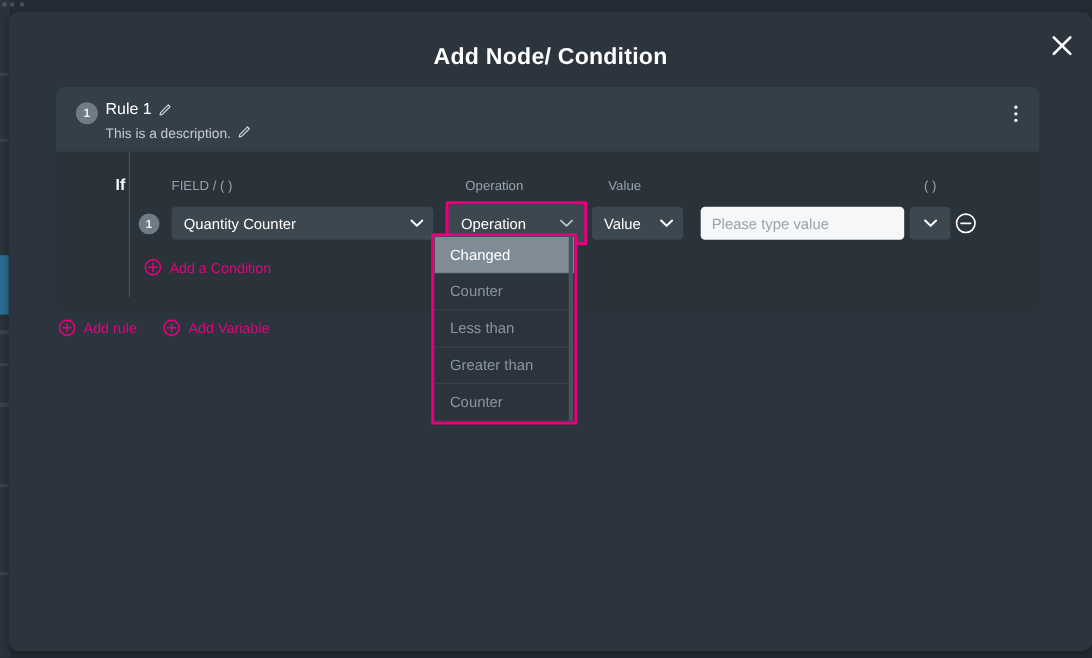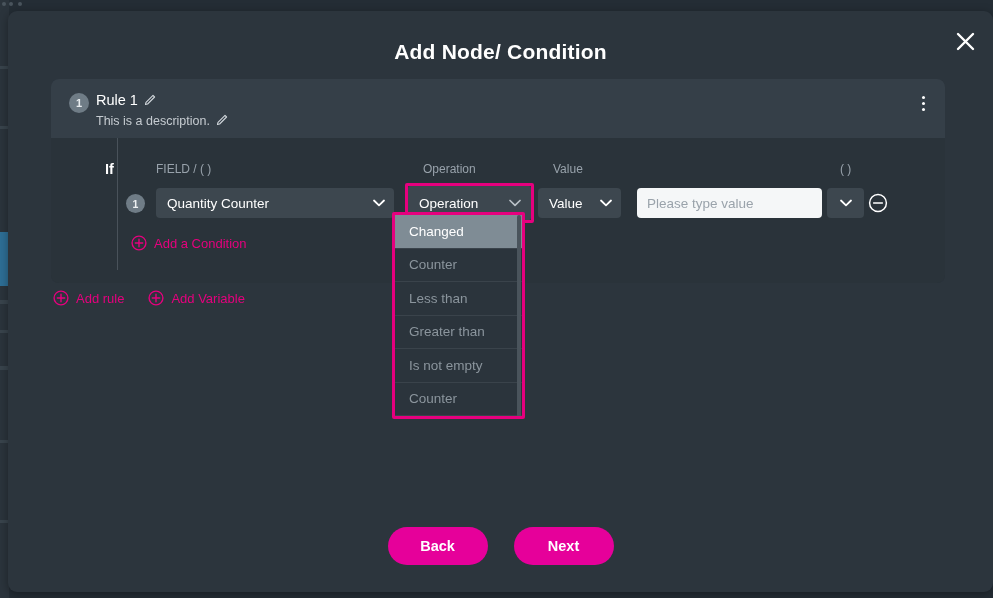--- a/index.html
+++ b/index.html
@@ -547,32 +547,27 @@
         <span class="plus">
           <svg width="16" height="16" viewBox="0 0 16 16" aria-hidden="true">
             <circle cx="8" cy="8" r="6.9" fill="none" stroke="#e6007e" stroke-width="1.4"></circle>
             <path d="M8 4.3 L8 11.7 M4.3 8 L11.7 8" stroke="#e6007e" stroke-width="1.4" stroke-linecap="round"></path>
           </svg>
         </span>
         <span>Add Variable</span>
       </div>
     </div>
 
-    <div class="btn-row">
-      <button class="btn">Back</button>
-      <button class="btn">Next</button>
-    </div>
 
   </div>
 
   <div class="op-dropdown">
     <div class="op-list" id="op-list">
       <div class="op-item selected">Changed</div>
         <div class="op-item">Counter</div>
         <div class="op-item">Less than</div>
         <div class="op-item">Greater than</div>
-        <div class="op-item">Is not empty</div>
         <div class="op-item">Counter</div>
         <div class="op-scrollbar"></div>
     </div>
   </div>
 
 </div>
 
 </body></html>

